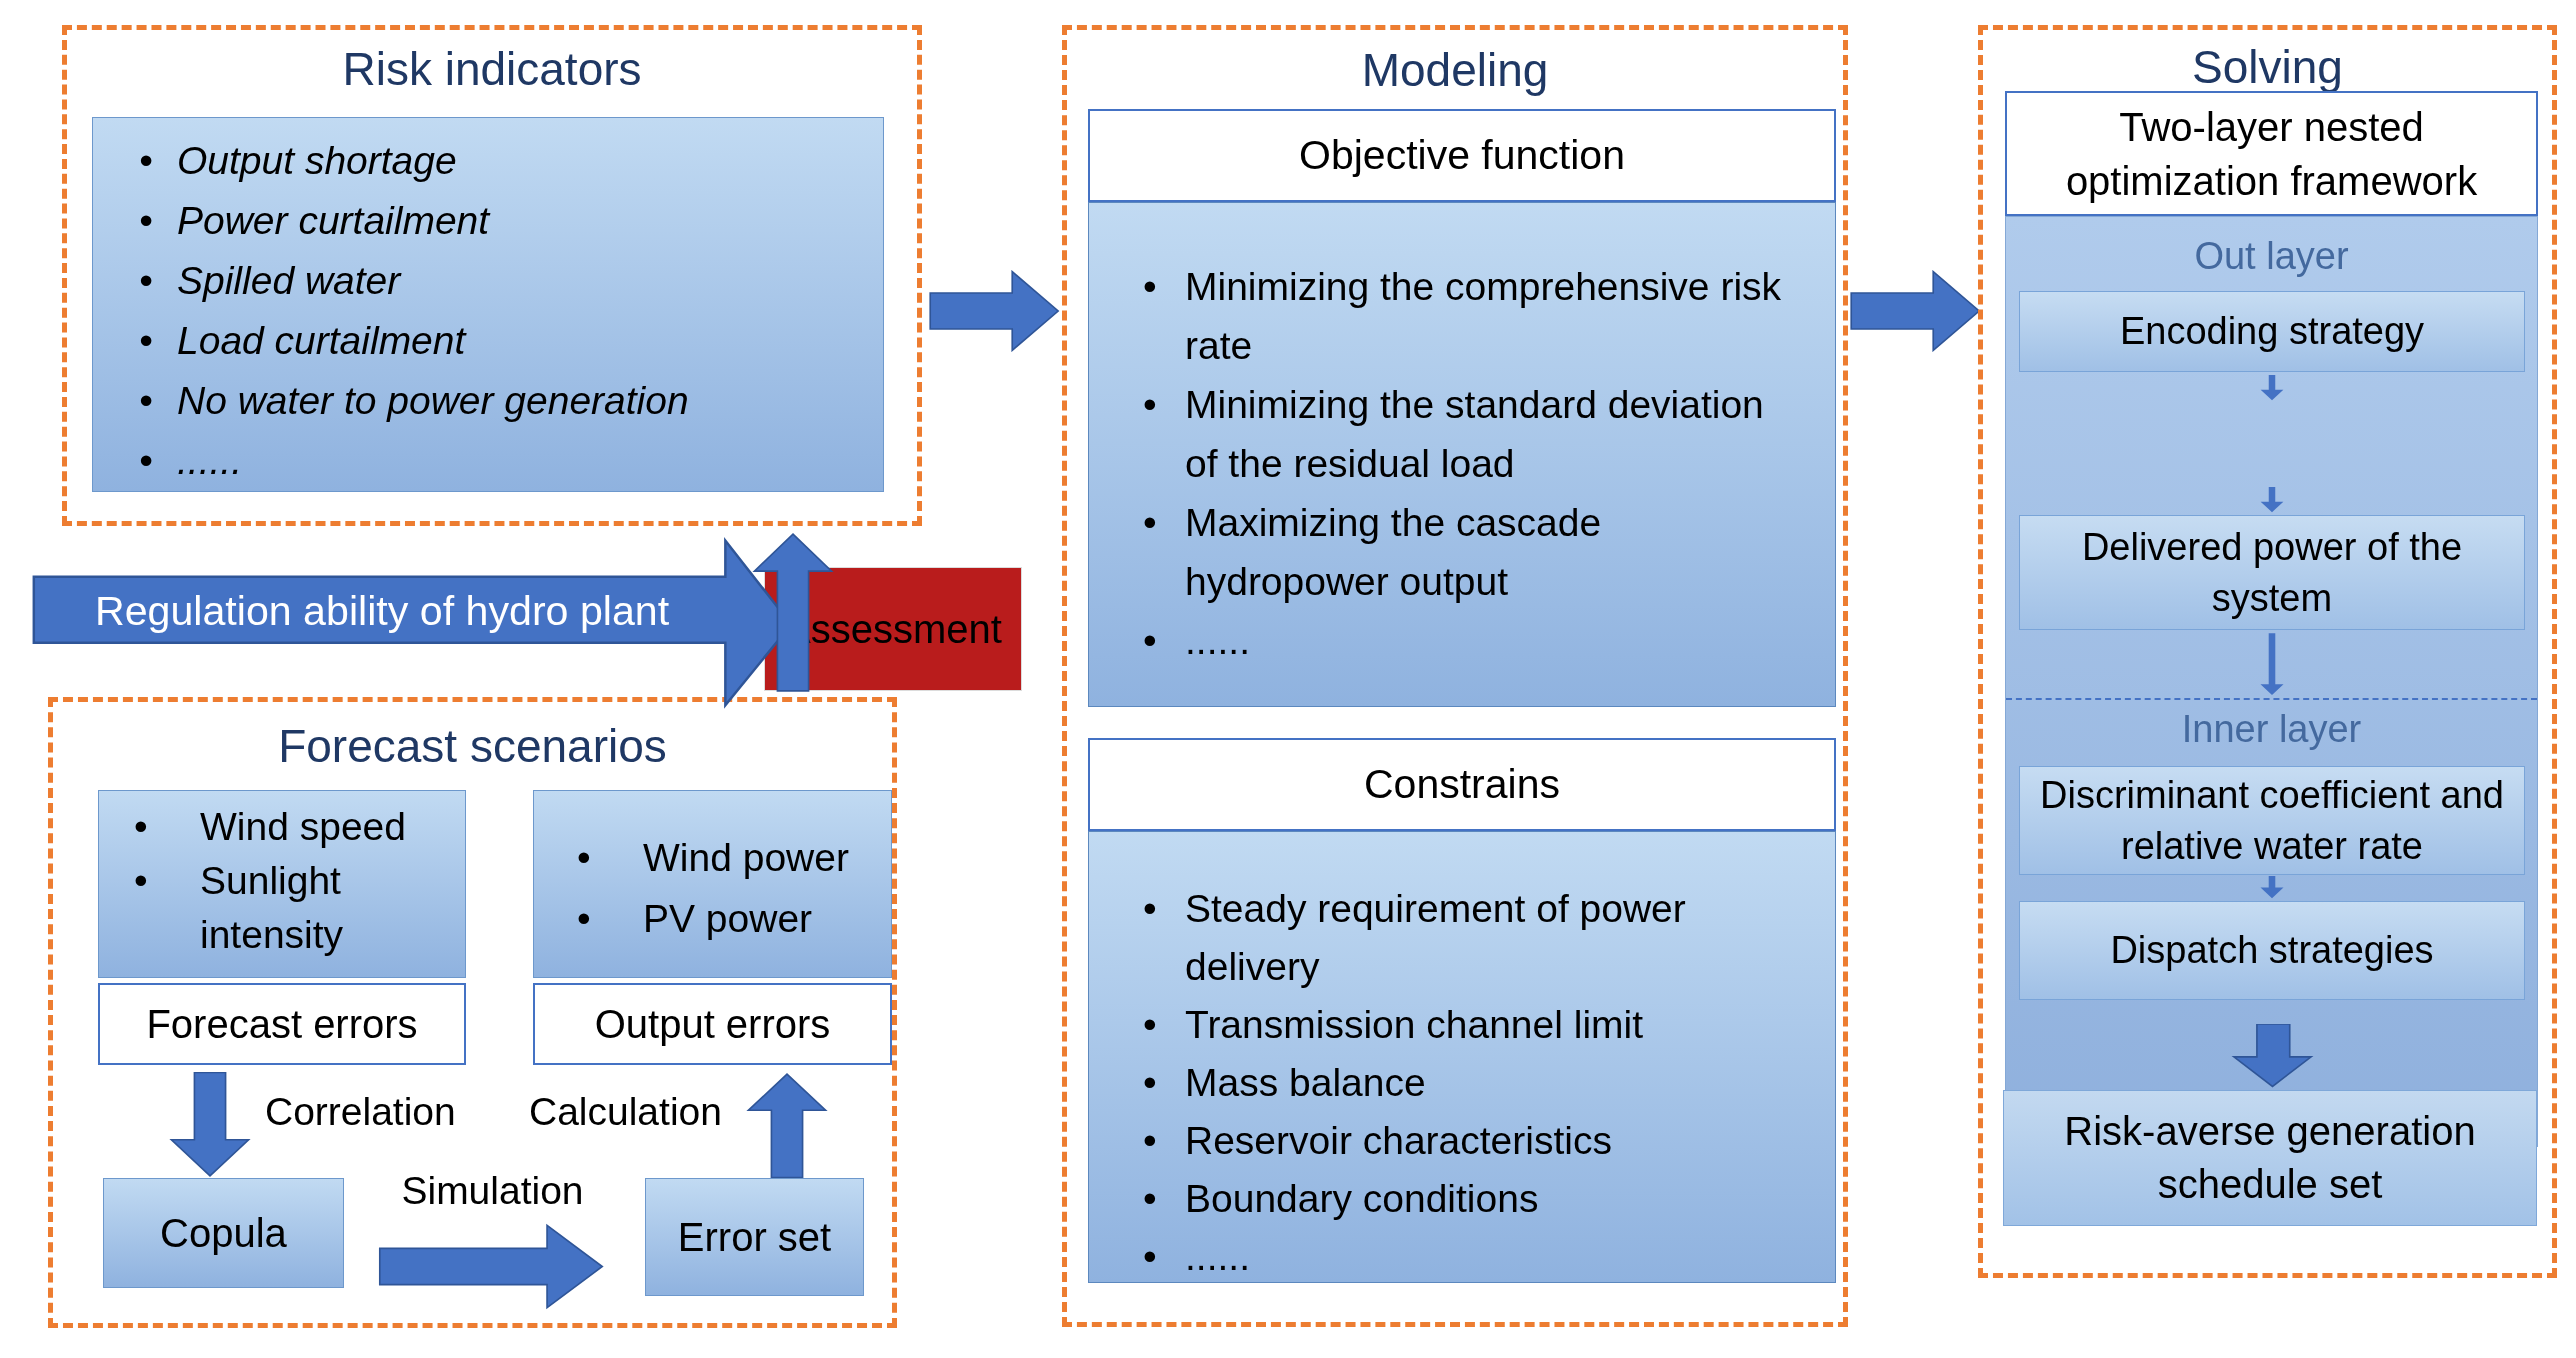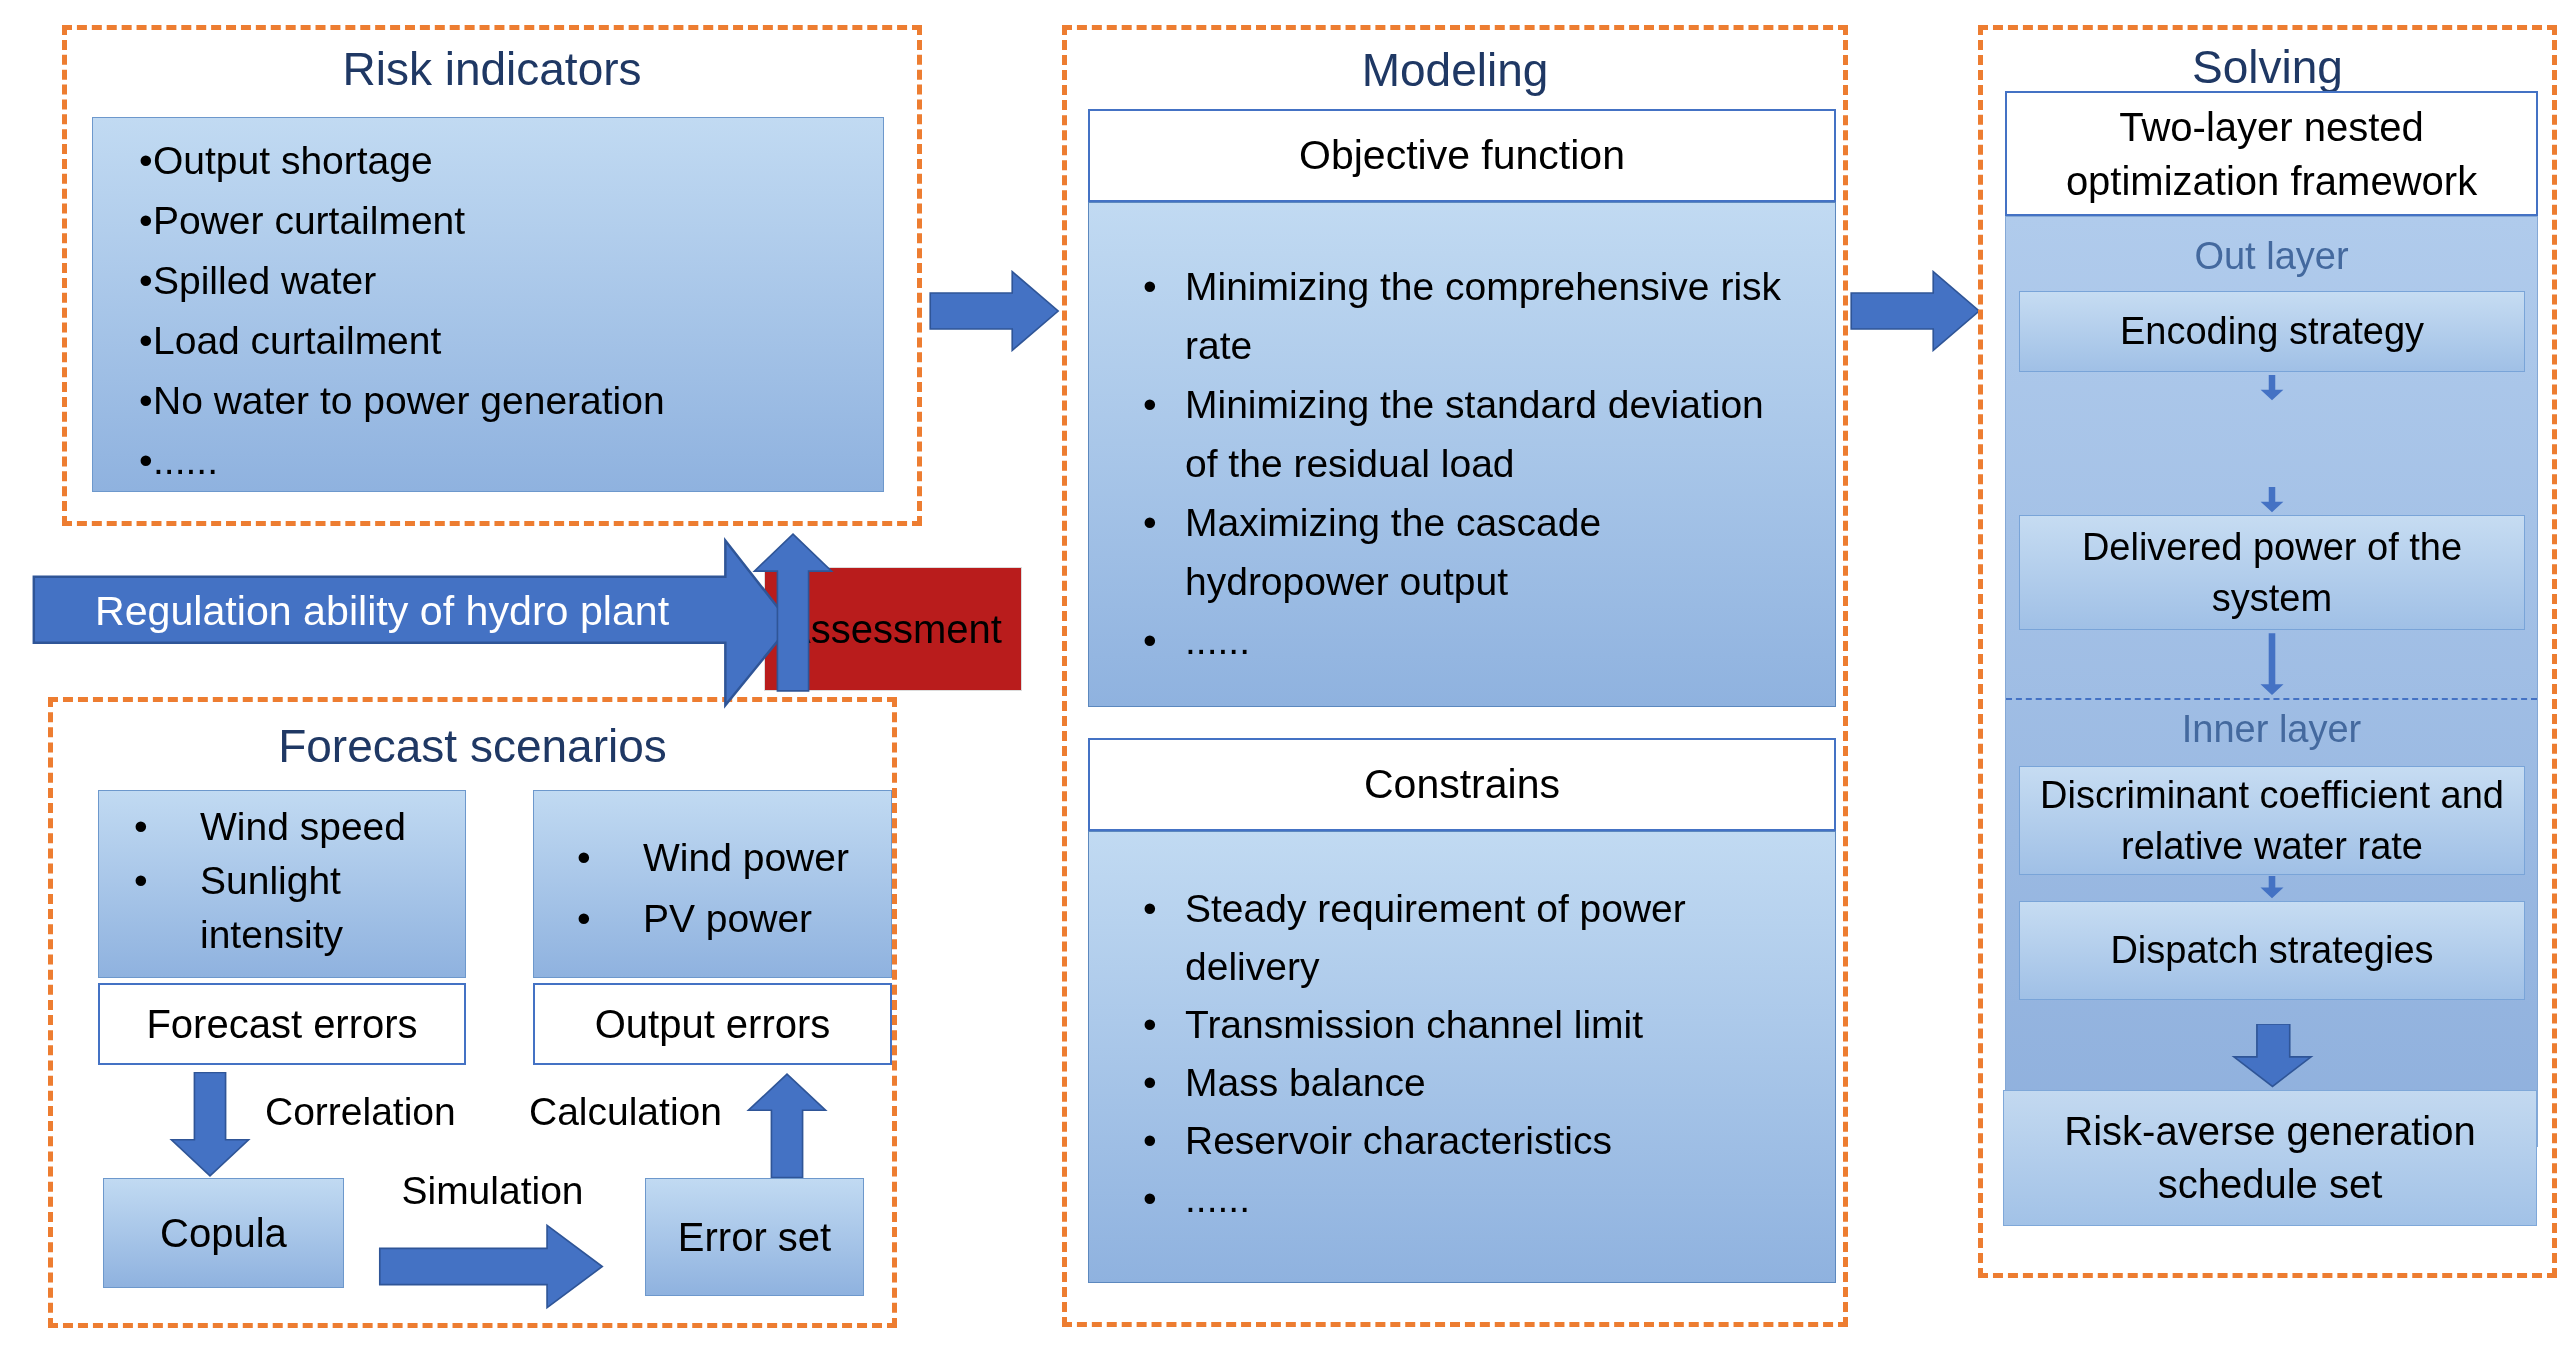--- a/index.html
+++ b/index.html
@@ -16,21 +16,21 @@
     background:linear-gradient(180deg,#c3d9f0 0%,#a2c2e7 100%);
     border:1.6px solid #7fa8d9;}
   .whitebox{position:absolute;box-sizing:border-box;background:#fff;border:2.5px solid #4472C4;}
   .cbox{display:flex;align-items:center;justify-content:center;text-align:center;}
 
   .bullets{list-style:none;margin:0;padding:0;font-size:39px;color:#000;}
   .bullets li{position:relative;}
   .bullets li::before{content:"\2022";position:absolute;}
 
   .risk-list{padding-top:13px;line-height:60px;}
-  .risk-list li{padding-left:60px;padding-right:25px;}
+  .risk-list li{padding-left:84px;padding-right:25px;font-style:italic;}
   .risk-list li::before{left:46px;}
 
   .weather-list{padding-top:9px;line-height:54px;}
   .weather-list li{padding-left:101px;padding-right:10px;}
   .weather-list li::before{left:35px;}
 
   .power-list{padding-top:36px;line-height:61px;}
   .power-list li{padding-left:109px;padding-right:8.2px;}
   .power-list li::before{left:43px;}
 
@@ -154,20 +154,21 @@
 
   <div class="whitebox cbox" style="left:1088px;top:738px;width:748px;height:93px;">
     <span class="text50">Constrains</span>
   </div>
   <div class="gradbox" style="left:1088px;top:831px;width:748px;height:452px;border-color:#5c88be;">
     <ul class="bullets model-list con-list">
         <li>Steady requirement of power delivery</li>
         <li>Transmission channel limit</li>
         <li>Mass balance</li>
         <li>Reservoir characteristics</li>
+        <li>Boundary conditions</li>
         <li>......</li>
       </ul>
   </div>
 
   <svg class="arrow" style="left:1849px;top:270px;" width="134" height="82" viewBox="0 0 162 100">
     <path d="M2 28 L102 28 L102 2 L158 50 L102 98 L102 72 L2 72 Z" fill="#4472C4" stroke="#2F5597" stroke-width="2"></path>
   </svg>
 
   <div class="dashed-box" style="left:1978px;top:25px;width:579px;height:1253px;">
     <div class="section-title" style="top:10px;">Solving</div>

